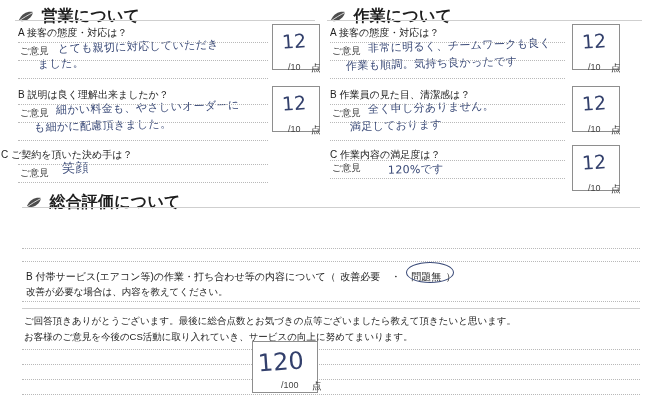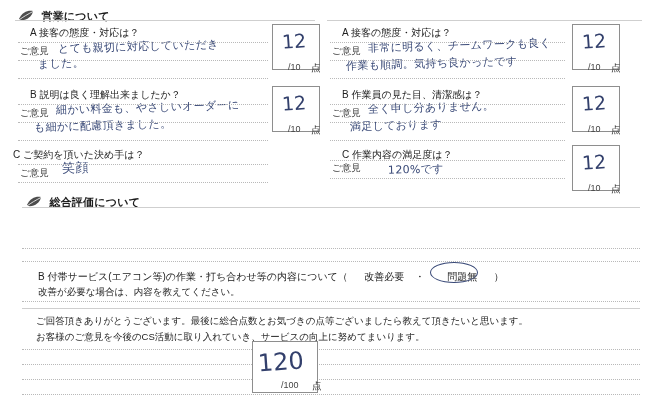--- a/index.html
+++ b/index.html
@@ -16,41 +16,40 @@
     overflow: hidden;
   }
   .sheet {
     position: absolute;
     left: 0; top: 0;
     width: 657px;
     height: 409px;
   }
   
   .sec-title {
-    font-size: 11px;
+    font-size: 16px;
     font-weight: bold;
     color: #1d1d1d;
     letter-spacing: 0.2px;
     white-space: nowrap;
     font-family: Liberation Serif, serif;
   }
   .leaf {
     display: inline-block;
     width: 16px;
     height: 11px;
     margin-right: 3px;
     vertical-align: -1px;
     position: relative;
   }
   .leaf svg { display:block; }
   .q {
     font-size: 10px;
     color: #222;
     white-space: nowrap;
-    margin-left: 12px;
   }
   .lbl {
     font-size: 9.5px;
     color: #333;
     white-space: nowrap;
     font-family: Liberation Serif, serif;
   }
   .dotline {
     border-bottom: 1px dotted #b9b9b9;
     height: 0;
@@ -149,20 +148,29 @@
   <div class="score-val" style="left:282px;top:92px;">12</div>
   <div class="score-den" style="left:288px;top:124px;">/10</div>
   <div class="score-ten" style="left:311px;top:124px;">点</div>
 
   <div class="q" style="position:absolute;left:1px;top:148px;">C ご契約を頂いた決め手は？</div>
   <div class="lbl" style="position:absolute;left:20px;top:167px;">ご意見</div>
   <div class="hand" style="position:absolute;left:62px;top:160px;font-size:13px;">笑顔</div>
   <div style="position:absolute;left:18px;top:164px;width:250px;" class="dotline"></div>
   <div style="position:absolute;left:18px;top:182px;width:250px;" class="dotline"></div>
 
+  <div style="position:absolute;left:330px;top:6px;">
+    <span class="leaf">
+      <svg viewBox="0 0 16 11" width="16" height="11">
+        <path d="M1 9 C4 2, 10 0, 15 1 C14 7, 8 11, 2 10 Z" fill="#4d4d4d"></path>
+        <path d="M1 10 C5 7, 10 4, 15 1.5" stroke="#ffffff" stroke-width="0.8" fill="none"></path>
+      </svg>
+    </span>
+    <span class="sec-title">作業について</span>
+  </div>
   <div style="position:absolute;left:327px;top:20px;width:315px;" class="solidline"></div>
 
   <div class="q" style="position:absolute;left:330px;top:26px;">A 接客の態度・対応は？</div>
   <div class="lbl" style="position:absolute;left:332px;top:45px;">ご意見</div>
   <div class="hand" style="position:absolute;left:368px;top:39px;">非常に明るく、チームワークも良く</div>
   <div class="hand" style="position:absolute;left:346px;top:57px;">作業も順調。気持ち良かったです</div>
   <div style="position:absolute;left:330px;top:42px;width:235px;" class="dotline"></div>
   <div style="position:absolute;left:330px;top:60px;width:235px;" class="dotline"></div>
   <div style="position:absolute;left:330px;top:78px;width:235px;" class="dotline"></div>
 

